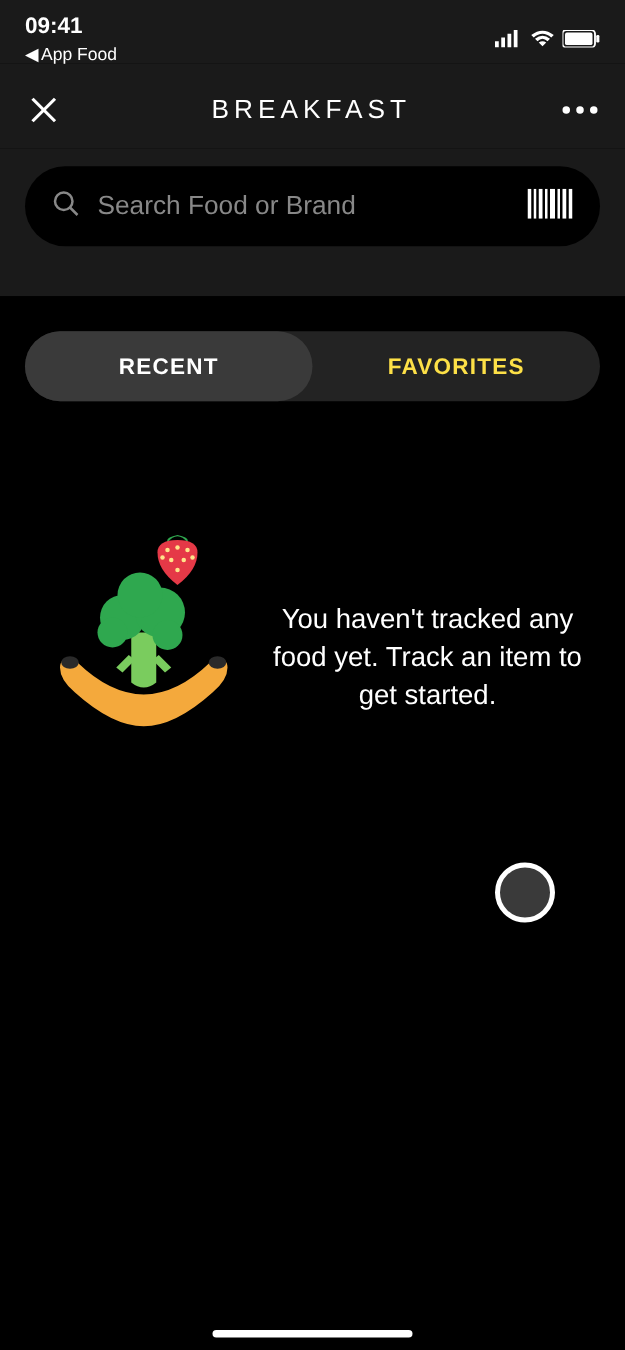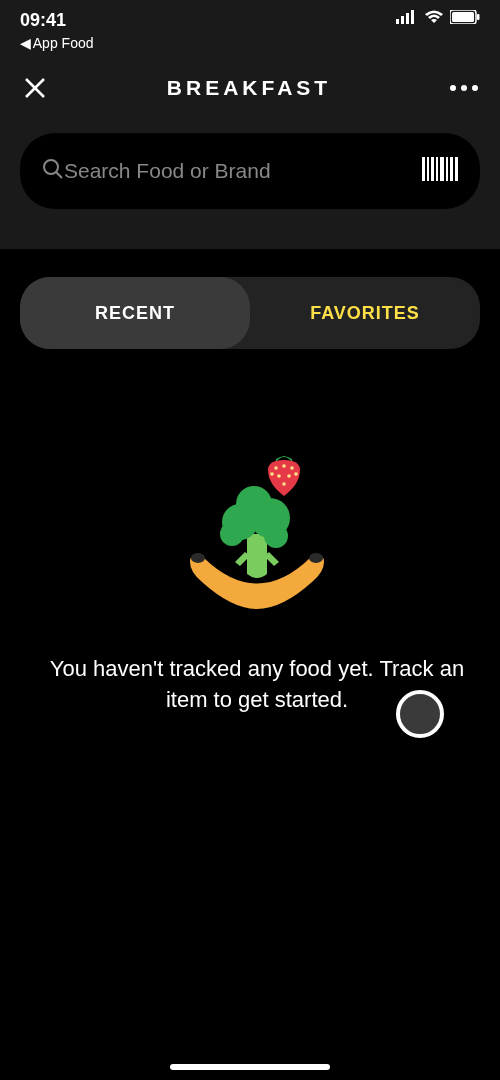--- a/index.html
+++ b/index.html
@@ -8,21 +8,21 @@
       height: 1080px;
       background: #000;
       color: #fff;
       font-family: -apple-system, BlinkMacSystemFont, 'Segoe UI', sans-serif;
       overflow: hidden;
       position: relative;
     }
     .status-bar {
       display: flex;
       justify-content: space-between;
-      align-items: flex-start;
+      align-items: center;
       padding: 10px 20px 0 20px;
       font-size: 18px;
       font-weight: 600;
       background: #1a1a1a;
       gap: 16px;
     }
     .status-left { display: flex; flex-direction: column; }
     .back-nav {
       font-size: 14px;
       font-weight: 400;
@@ -36,80 +36,81 @@
     .header {
       display: flex;
       align-items: center;
       justify-content: space-between;
       padding: 24px 22px 18px 22px;
       background: #1a1a1a;
     }
     .close-btn { width: 26px; height: 26px; display: flex; align-items: center; justify-content: center; }
     .header-title {
       font-size: 21px;
-      font-weight: 700;
+      font-weight: 400;
       letter-spacing: 4px;
     }
     .more-btn { display: flex; gap: 5px; }
     .more-btn .dot {
       width: 6px; height: 6px; border-radius: 50%; background: #fff;
     }
     .search-area {
       background: #1a1a1a;
       padding: 14px 20px 40px 20px;
     }
     .search-bar {
       background: #000;
       border-radius: 35px;
-      height: 76px;
+      height: 64px;
       display: flex;
       align-items: center;
       padding: 0 22px;
+      gap: 14px;
     }
     .search-icon { flex-shrink: 0; }
     .search-input {
       flex: 1;
       background: transparent;
       border: none;
       outline: none;
       color: #fff;
       font-size: 21px;
     }
     .search-input::placeholder { color: #888; }
     .barcode-btn { flex-shrink: 0; }
     .tabs-area {
       padding: 28px 20px 10px 20px;
       background: #000;
     }
     .tabs {
       display: flex;
       background: #232323;
       border-radius: 30px;
-      height: 72px;
+      height: 56px;
       position: relative;
     }
     .tab {
       flex: 1;
       display: flex;
       align-items: center;
       justify-content: center;
       font-size: 18px;
       font-weight: 700;
       letter-spacing: 1px;
       border-radius: 30px;
       z-index: 1;
     }
     .tab.active {
       background: #3a3a3a;
       color: #fff;
     }
     .tab.inactive { color: #fde047; }
     .empty-state {
       display: flex;
-      flex-direction: column;
+      flex-direction: row;
       align-items: center;
       padding: 95px 16px 0 30px;
     }
     .food-illustration {
       position: relative;
       width: 170px;
       height: 160px;
       margin-bottom: 40px;
     }
     .empty-text {

